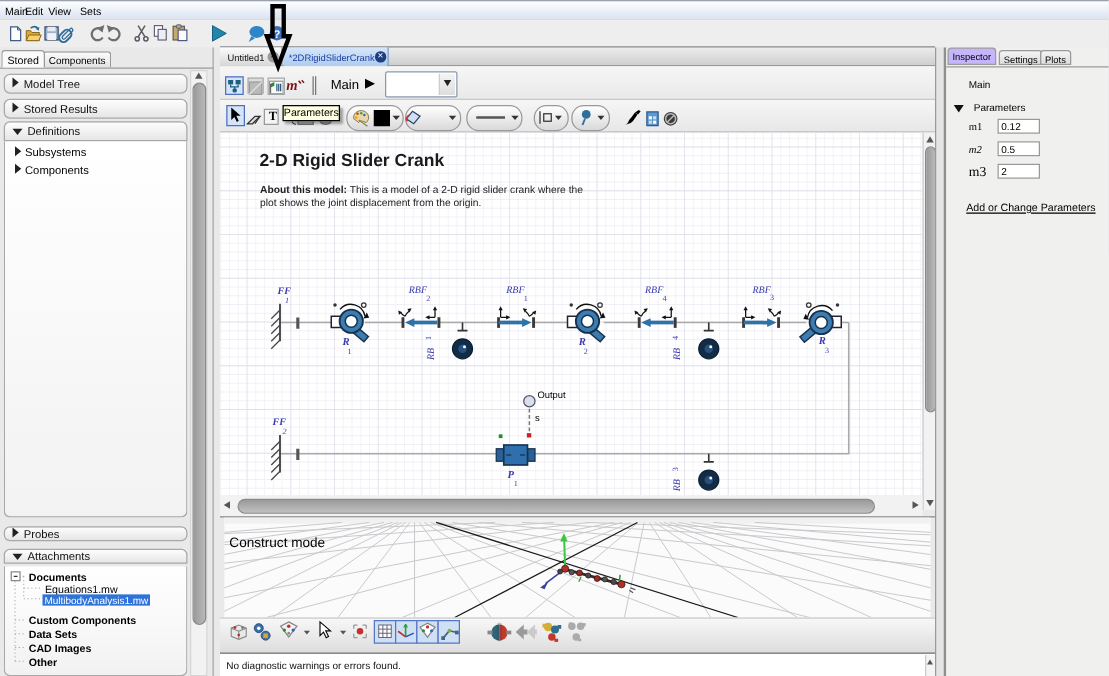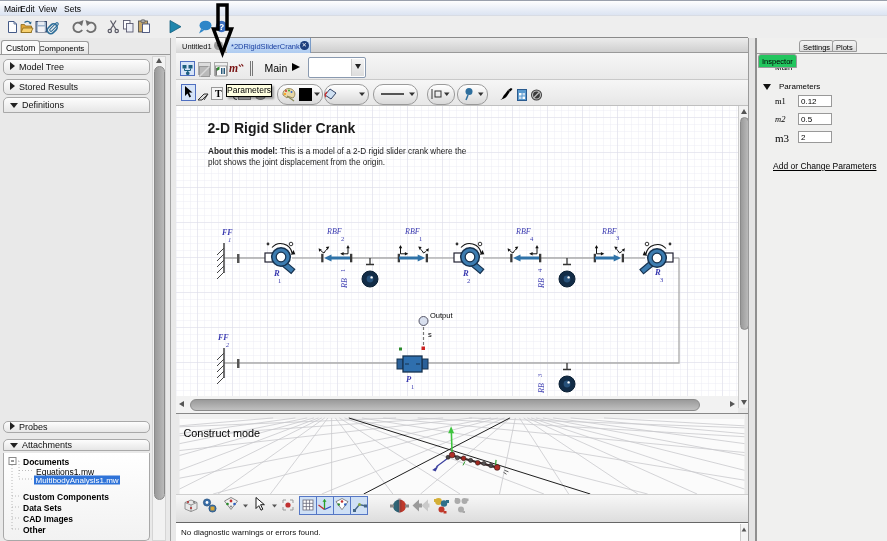--- a/index.html
+++ b/index.html
@@ -91,26 +91,30 @@
 
  <ellipse cx="205.5" cy="25.5" rx="6" ry="4.8" fill="#2e86c8"></ellipse>
  <path d="M201,29 l-2,4.5 5,-3 z" fill="#2e86c8"></path>
 
  <circle cx="221.5" cy="26.5" r="5.8" fill="#3a6fc0"></circle>
  <text x="221.5" y="30" font-size="9" fill="#fff" text-anchor="middle" font-weight="bold">?</text>
 </svg>
 </div>
 
 <div class="abs" id="leftpanel">
- <div class="ltab" style="left:1px;top:2px;background:#fafafa;z-index:2;height:14px">Custom</div>
+ <div class="ltab" style="left:1px;top:2px;background:#fafafa;z-index:2;height:14px">Stored</div>
  <div class="ltab" style="left:34px;top:3px;height:13px;font-size:8px">Components</div>
  <div style="position:absolute;left:0;top:16px;width:171px;height:487px;border-top:1px solid #9a9a9a;background:#e9e9e9"></div>
  <div class="lhead" style="top:21px;height:16px;line-height:15px"><span class="tri tri-r"></span>Model Tree</div>
  <div class="lhead" style="top:41px;height:16px;line-height:15px"><span class="tri tri-r"></span>Stored Results</div>
  <div class="lhead" style="top:59px;height:16px;line-height:15px;border-radius:5px 5px 0 0"><span class="tri tri-d"></span>Definitions</div>
+ <div class="lbox" style="top:75px;height:301px;font-size:9px">
+   <div style="margin:4px 0 0 8px"><span class="tri tri-r" style="display:inline-block;margin-right:3px"></span>Subsystems</div>
+   <div style="margin:4px 0 0 8px"><span class="tri tri-r" style="display:inline-block;margin-right:3px"></span>Components</div>
+ </div>
  <div class="lhead" style="top:383px;height:12px;line-height:11px"><span class="tri tri-r"></span>Probes</div>
  <div class="lhead" style="top:401px;height:12px;line-height:11px;border-radius:5px 5px 0 0"><span class="tri tri-d"></span>Attachments</div>
  <div class="lbox" style="top:415px;height:88px;font-size:9px;overflow:hidden">
   <svg width="145" height="87">
     <g stroke="#aaa" stroke-width="0.8" stroke-dasharray="1,2">
       <line x1="8" y1="9" x2="8" y2="76"></line>
       <line x1="8" y1="8" x2="17" y2="8"></line>
       <line x1="15" y1="8" x2="15" y2="26"></line>
       <line x1="15" y1="17.5" x2="30" y2="17.5"></line>
       <line x1="15" y1="26" x2="30" y2="26"></line>
@@ -590,21 +594,21 @@
 <div class="abs" id="status">
     <span style="position:absolute;left:5px;top:5px">No diagnostic warnings or errors found.</span>
  <div style="position:absolute;left:564px;top:1px;width:8px;height:17px;background:#f4f4f4;border-left:1px solid #ccc"></div>
  <div class="tup" style="position:absolute;left:565px;top:4px;transform:scale(0.8)"></div>
 </div>
 
 <div class="abs" style="left:748px;top:38px;width:11px;height:503px;background:#e4e4e4;border-left:1px solid #9a9a9a"></div>
 <div class="abs" style="left:755px;top:38px;width:2px;height:503px;background:#8f8f8f"></div>
 
 <div class="abs" id="rightpanel">
- <div class="rtab" style="left:1px;top:16px;background:#22c55e;z-index:2;height:14px">Inspector</div>
+ <div class="rtab" style="left:1px;top:0px;background:#c4b5fd;z-index:2;height:14px">Inspector</div>
  <div class="rtab" style="left:42px;top:2px;height:12px">Settings</div>
  <div class="rtab" style="left:75px;top:2px;height:12px">Plots</div>
  <div style="position:absolute;left:0;top:15px;width:130px;height:1px;background:#9a9a9a"></div>
  <div style="position:absolute;left:18px;top:25px">Main</div>
  <div style="position:absolute;left:6px;top:46px;width:0;height:0;border-top:6px solid #111;border-left:4.5px solid transparent;border-right:4.5px solid transparent"></div>
  <div style="position:absolute;left:22px;top:44px">Parameters</div>
  <div style="position:absolute;left:18px;top:58px;font-family:'Liberation Serif',serif;font-size:8.5px">m1</div>
  <div class="pin" style="left:41px;top:57px">0.12</div>
  <div style="position:absolute;left:18px;top:76px;font-family:'Liberation Serif',serif;font-style:italic;font-size:8.5px">m2</div>
  <div class="pin" style="left:41px;top:75px">0.5</div>

